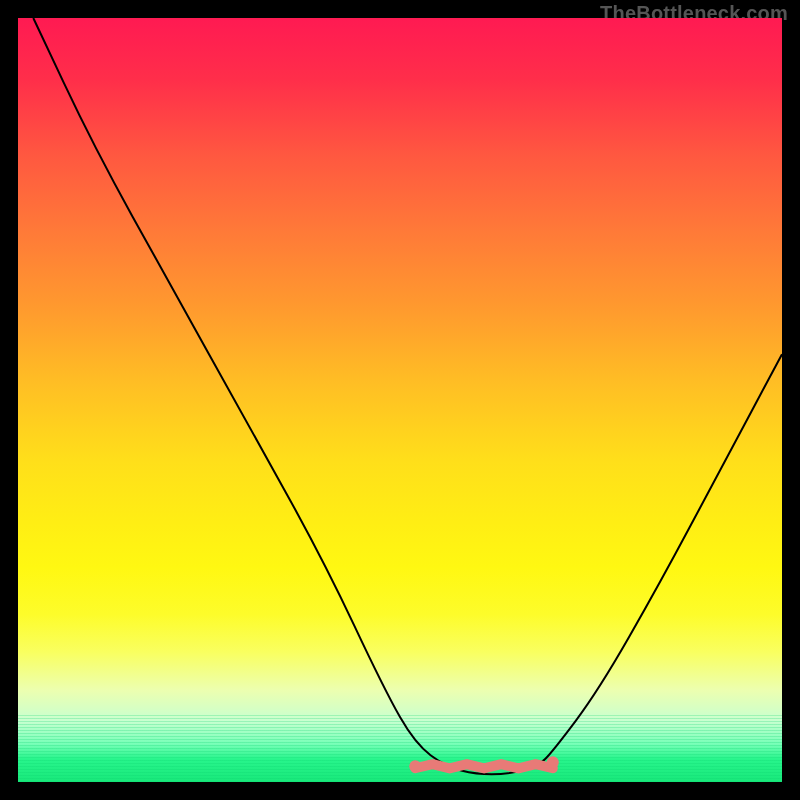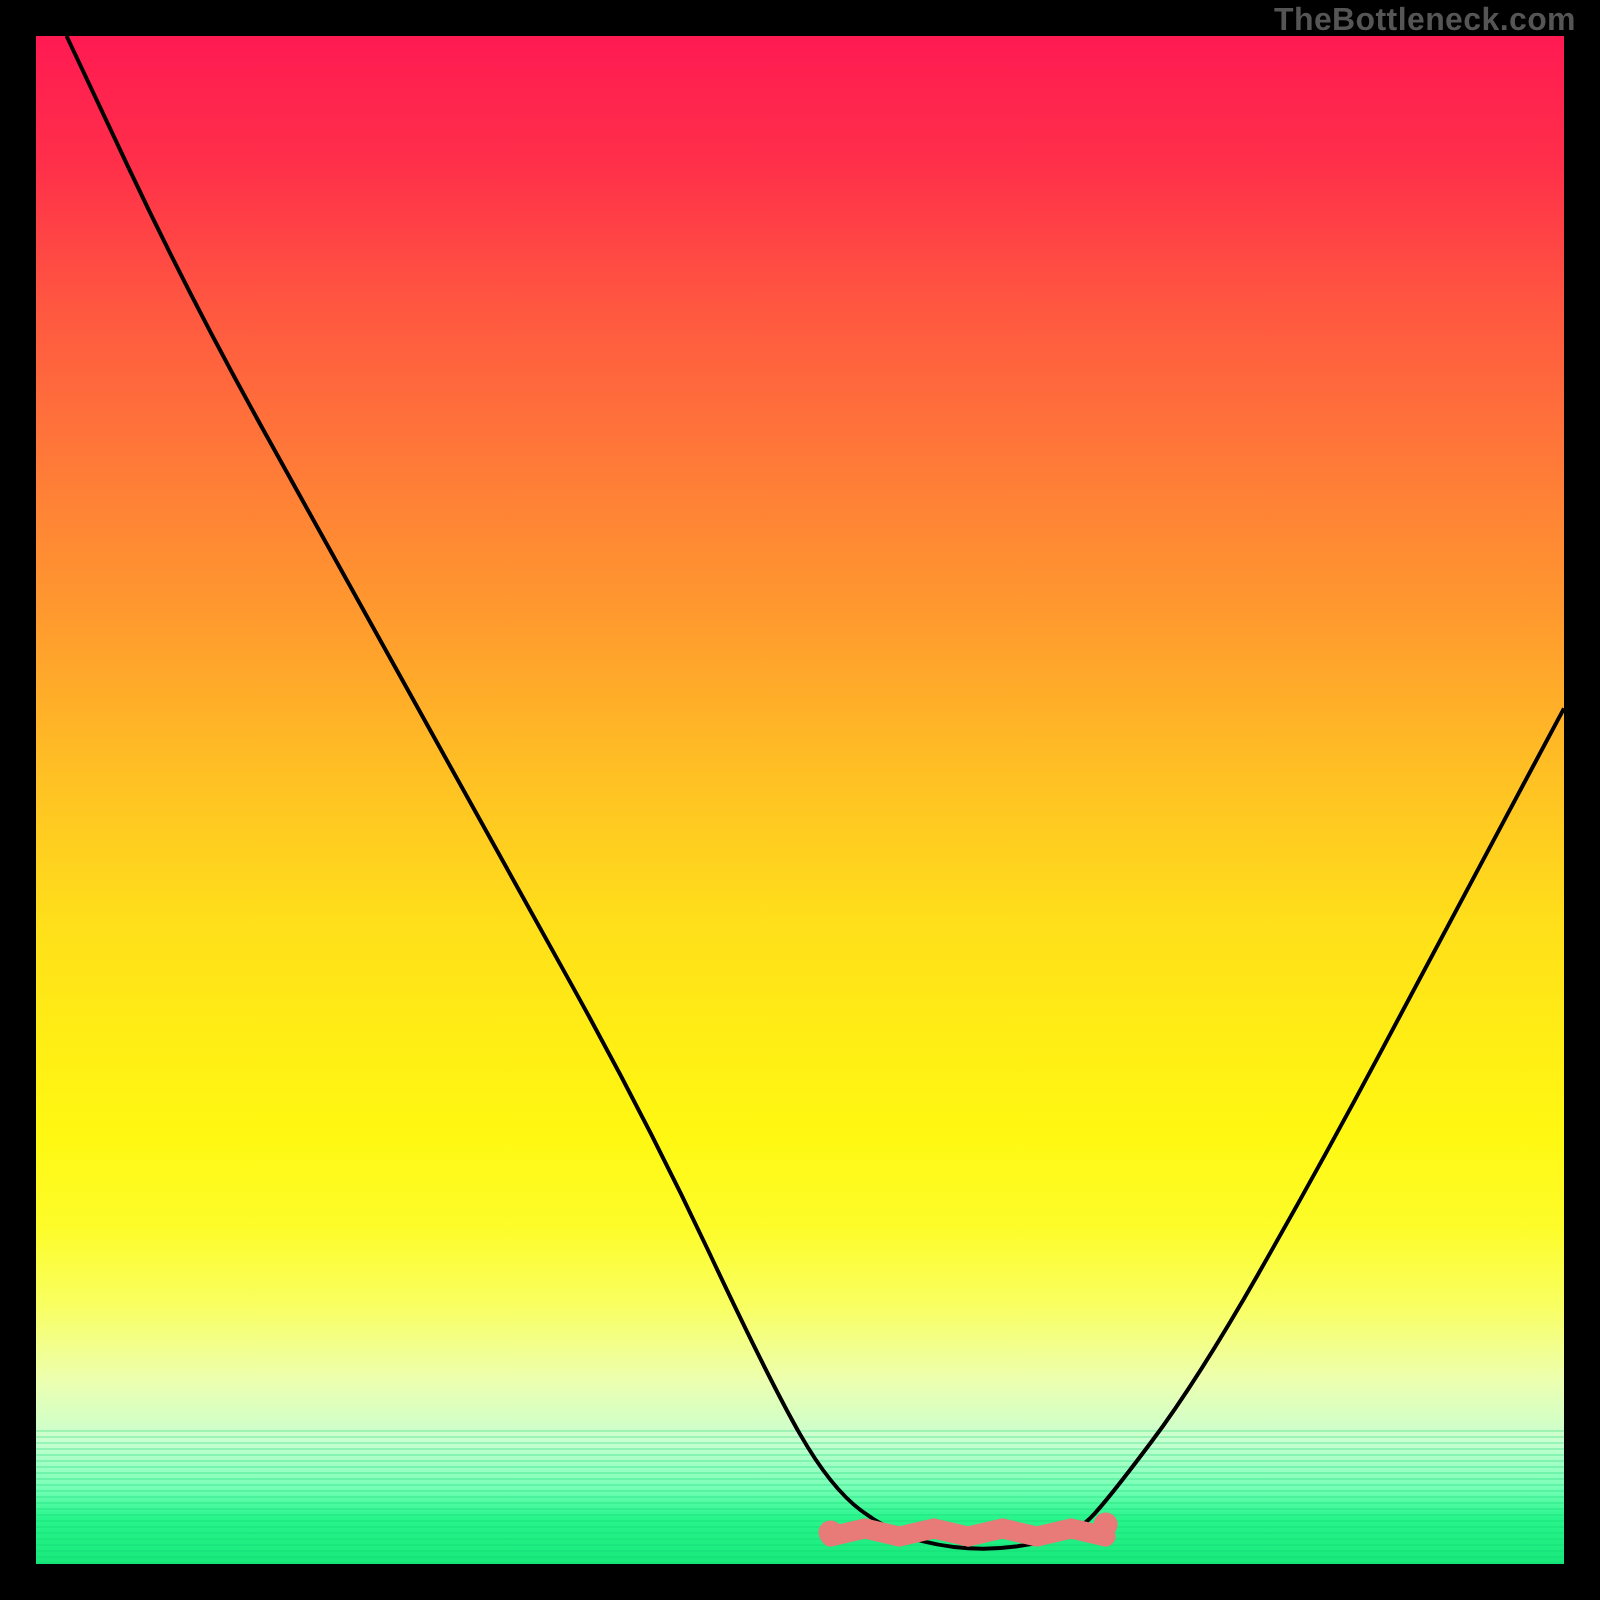--- a/index.html
+++ b/index.html
@@ -48,21 +48,21 @@
       rgba(10,210,110,0.25) 2px,
       rgba(10,210,110,0.25) 3px
     );
     pointer-events: none;
   }
   .watermark {
     position: absolute;
     top: 2px;
     right: 12px;
     font-family: Arial, Helvetica, sans-serif;
-    font-size: 16px;
+    font-size: 20px;
     font-weight: 600;
     color: #555;
     letter-spacing: 0.2px;
     user-select: none;
   }
   svg.curve-layer {
     position: absolute;
     left: 0; top: 0; width: 100%; height: 100%;
     overflow: visible;
   }

